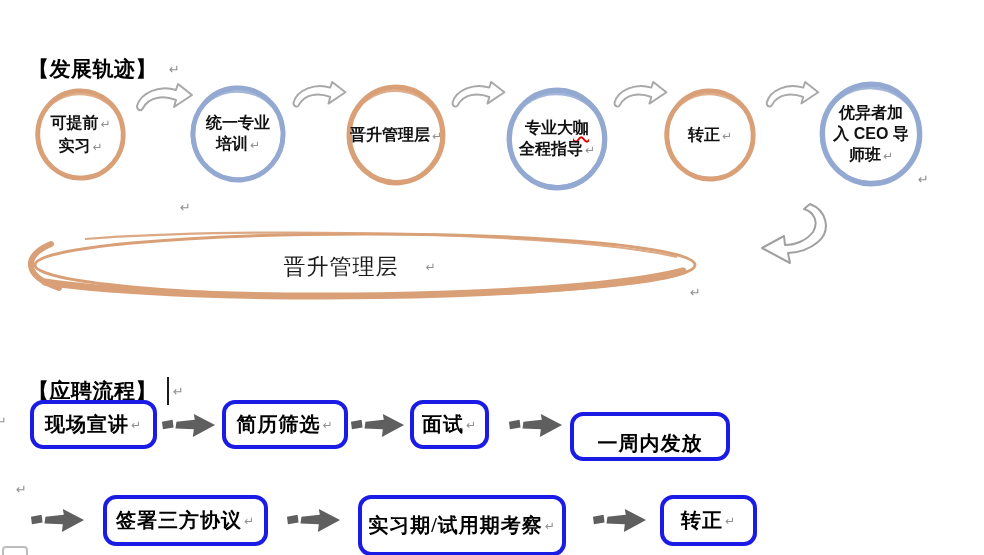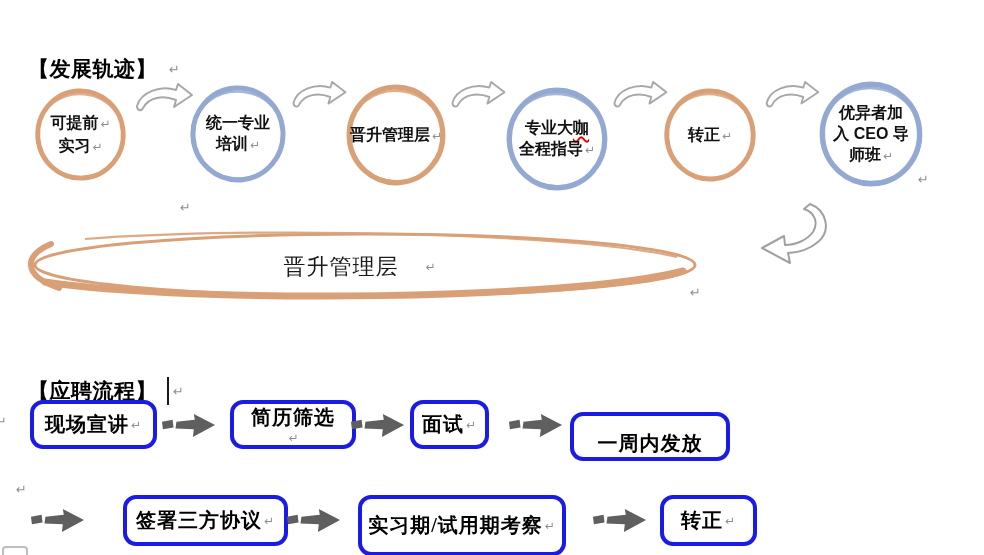--- a/index.html
+++ b/index.html
@@ -185,21 +185,21 @@
   <div class="flow-box" style="left:30px; top:400px; width:127px;">
     <span>现场宣讲</span>
       <span class="ret">↵</span>
   </div>
 
   <svg class="flow-arrow" style="left:161px; top:412px;" viewBox="0 0 58 26">
     <polygon points="1,9 12,7 13,15 2,17" fill="#5F5F5F"></polygon>
     <path d="M16,9 L35,7 L34,1 L56,12.5 L33,25 L34,17 L15,16 Z" fill="#5F5F5F"></path>
   </svg>
 
-  <div class="flow-box" style="left:230px; top:400px; width:126px;flex-direction:column;">
+  <div class="flow-box" style="left:222px; top:400px; width:126px;">
     <span>简历筛选</span>
       <span class="ret">↵</span>
   </div>
 
   <svg class="flow-arrow" style="left:350px; top:412px;" viewBox="0 0 58 26">
     <polygon points="1,9 12,7 13,15 2,17" fill="#5F5F5F"></polygon>
     <path d="M16,9 L35,7 L34,1 L56,12.5 L33,25 L34,17 L15,16 Z" fill="#5F5F5F"></path>
   </svg>
 
   <div class="flow-box" style="left:410px; top:400px; width:79px;">
@@ -217,21 +217,21 @@
   </div>
 
   <span class="ret-standalone" style="left:16px; top:482px;">↵</span>
   <span class="ret-standalone" style="left:-4px; top:414px;">↵</span>
 
   <svg class="flow-arrow" style="left:30px; top:507px;" viewBox="0 0 58 26">
     <polygon points="1,9 12,7 13,15 2,17" fill="#5F5F5F"></polygon>
     <path d="M16,9 L35,7 L34,1 L56,12.5 L33,25 L34,17 L15,16 Z" fill="#5F5F5F"></path>
   </svg>
 
-  <div class="flow-box" style="left:103px; top:495px; width:165px; height:51px;margin-left:20px;">
+  <div class="flow-box" style="left:103px; top:495px; width:165px; height:51px;">
     <span>签署三方协议</span>
       <span class="ret">↵</span>
   </div>
 
   <svg class="flow-arrow" style="left:286px; top:507px;" viewBox="0 0 58 26">
     <polygon points="1,9 12,7 13,15 2,17" fill="#5F5F5F"></polygon>
     <path d="M16,9 L35,7 L34,1 L56,12.5 L33,25 L34,17 L15,16 Z" fill="#5F5F5F"></path>
   </svg>
 
   <div class="flow-box" style="left:358px; top:495px; width:208px; height:61px;">

